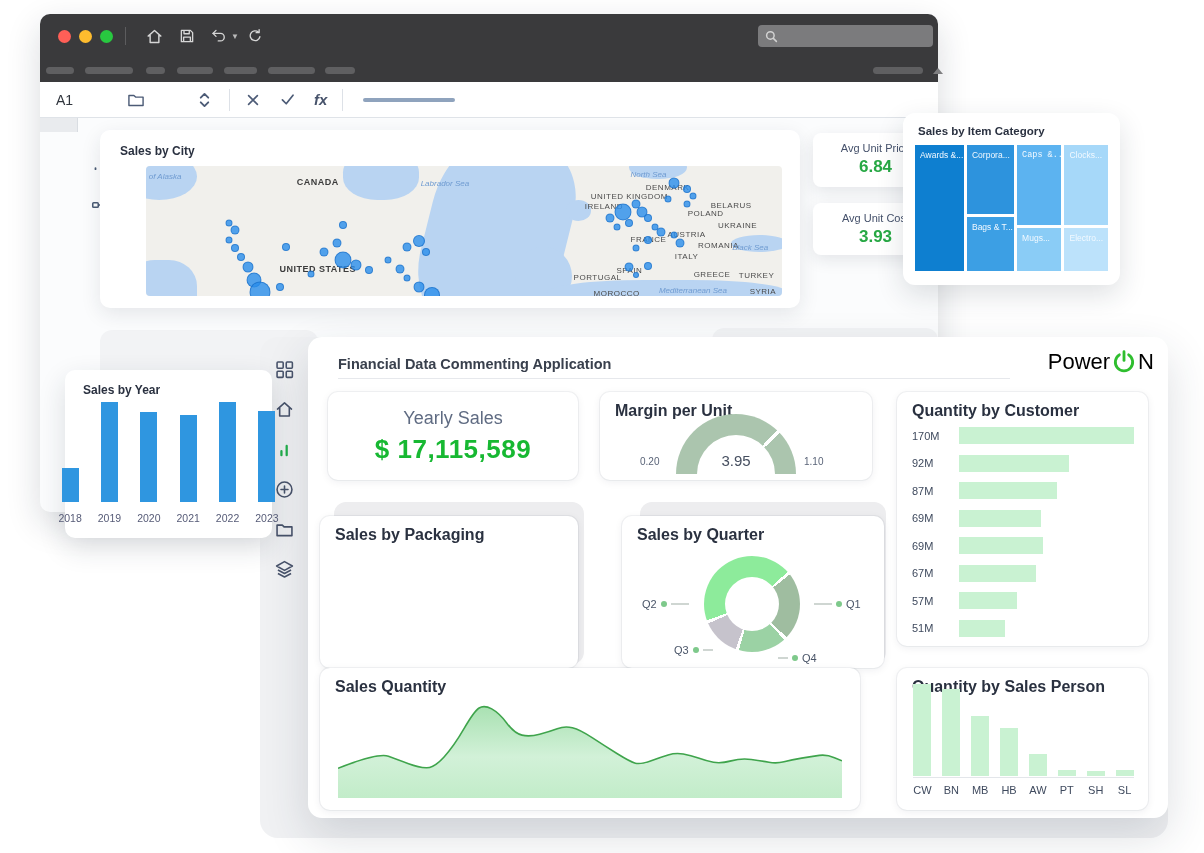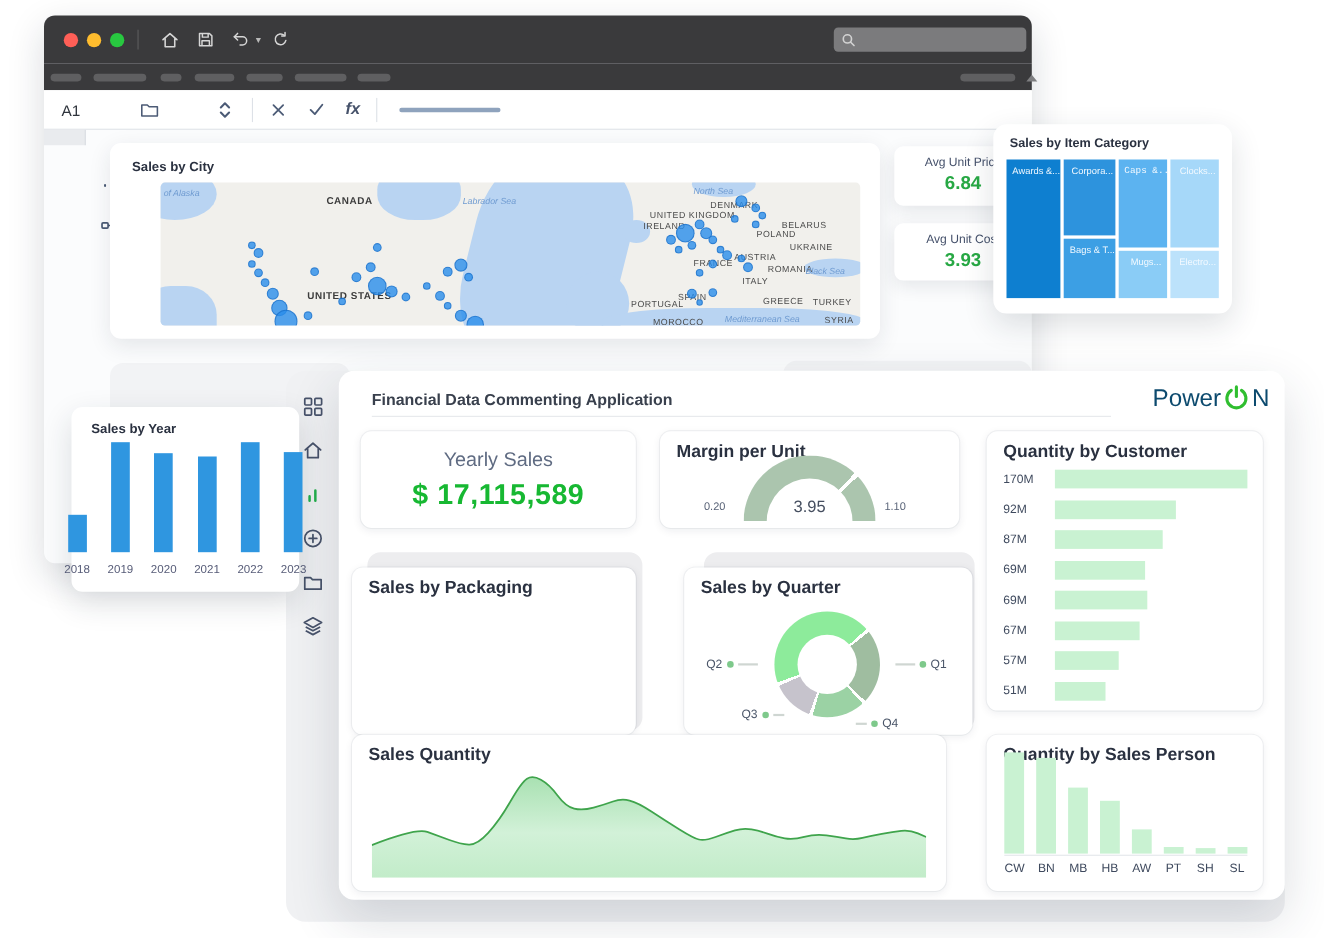--- a/index.html
+++ b/index.html
@@ -50,42 +50,42 @@
 
   
   .kpi { position:absolute; left:813px; width:125px; background:#fff; border-radius:8px;
     box-shadow:0 5px 16px rgba(30,40,60,.10); text-align:center; padding-top:9px; }
   .kpi-label { font-size:11px; color:#44506a; }
   .kpi-value { font-size:17px; font-weight:bold; color:#27a844; margin-top:3px; }
 
   
   .tm-wrap { position:absolute; left:12px; top:32px; right:12px; bottom:14px; display:flex; gap:3px; }
   .tm-col { display:flex; flex-direction:column; gap:3px; }
-  .tm-cell { color:#f2f9ff; font-size:8.5px; padding:5px 0 0 5px; overflow:hidden; white-space:nowrap;text-align:center; }
+  .tm-cell { color:#f2f9ff; font-size:8.5px; padding:5px 0 0 5px; overflow:hidden; white-space:nowrap; }
 
   
   .ybars { position:absolute; left:16px; top:32px; right:16px; bottom:14px; display:flex; gap:16px; justify-content:center; }
   .ycol { display:flex; flex-direction:column; justify-content:flex-end; align-items:center; }
   .ybar { width:17px; background:#2f96e0; }
   .ylab { font-size:10.5px; color:#565b77; margin-top:10px; }
 
   
   .backdrop { position:absolute; left:260px; top:337px; width:908px; height:501px;
     background:#f0f1f3; border-radius:18px; }
   .rail { position:absolute; left:260px; top:337px; width:48px; height:501px;
     display:flex; flex-direction:column; align-items:center; padding-top:20px; gap:16px; }
   .rail-icon { width:24px; height:24px; color:#48536b; display:flex; align-items:center; justify-content:center; }
   .rail-icon.active { color:#22b14c; }
 
   
   .main-card { position:absolute; left:308px; top:337px; width:860px; height:481px;
     background:#fff; border-radius:14px; box-shadow:0 18px 45px rgba(40,50,70,.16); }
   .mc-title { position:absolute; left:30px; top:19px; font-size:14.5px; font-weight:bold; color:#39404d; }
   .mc-divider { position:absolute; left:30px; top:41px; width:672px; height:1px; background:#e6e8ec; }
-  .brand { position:absolute; right:14px; top:12px; display:flex; align-items:flex-end; font-size:22px; color:#0c4a6e; }
+  .brand { position:absolute; right:14px; top:12px; display:flex; align-items:flex-end; font-size:22px; color:#000000; }
   .brand .pwr { margin:0 1px; display:flex; }
   .inner-card { position:absolute; background:#fff; border-radius:10px;
     box-shadow:0 0 0 1px rgba(20,30,60,.05), 0 2px 8px rgba(20,30,60,.07); }
   .ghost-card { position:absolute; background:#ededef; border-radius:12px; }
   .ic-title { position:absolute; left:15px; top:10px; font-size:16px; font-weight:bold; color:#2a3140; }
 
   .ys-label { position:absolute; top:16px; width:100%; text-align:center; font-size:18px; color:#5f6b82; }
   .ys-value { position:absolute; top:42px; width:100%; text-align:center; font-size:26px; font-weight:bold; color:#17b832; letter-spacing:.5px; }
 
   .gauge { position:absolute; left:76px; top:22px; width:120px; height:60px; overflow:hidden; }

